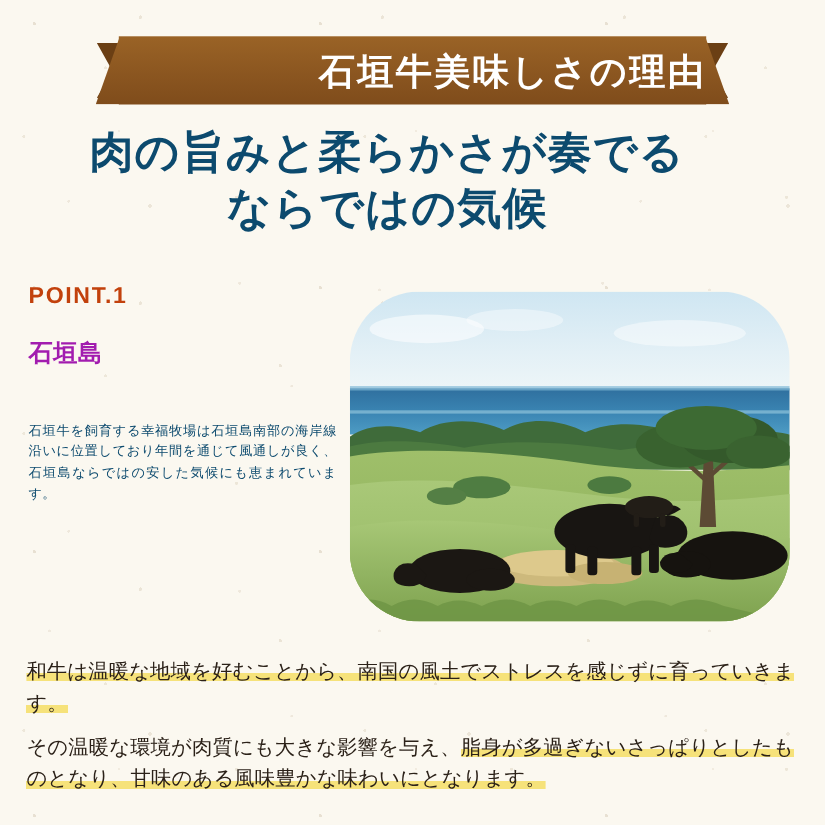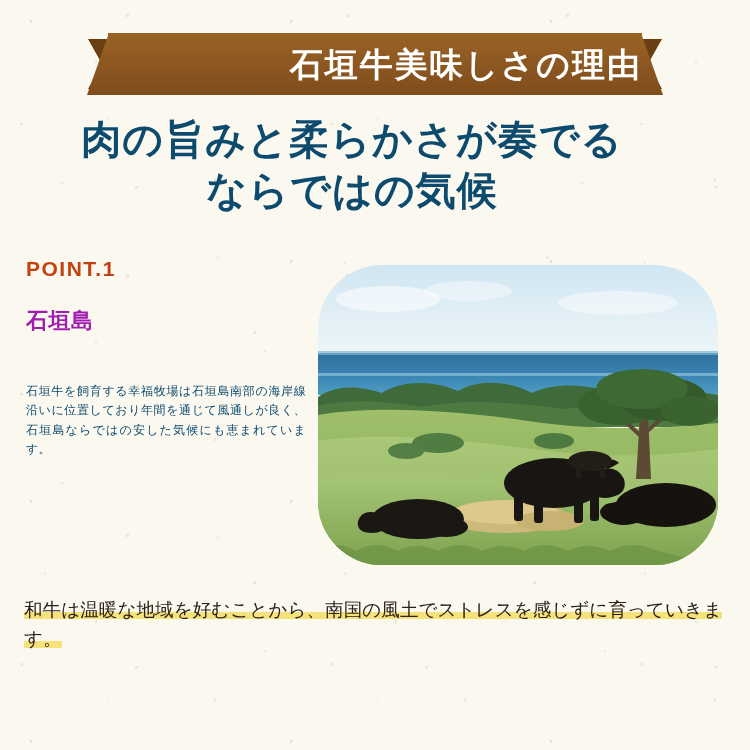--- a/index.html
+++ b/index.html
@@ -295,15 +295,16 @@
         <rect x="258" y="202" width="5" height="12" rx="2"></rect>
         <rect x="282" y="202" width="5" height="12" rx="2"></rect>
       </g>
 
       <path d="M0 286 q18 -12 38 0 q20 -12 42 0 q18 -10 40 0 q22 -12 44 0 q20 -10 42 0 q20 -12 44 0 q20 -10 42 0 q22 -12 48 0 L400 300 L0 300 Z" fill="#6f9545" opacity="0.85"></path>
     </svg>
   </div>
 
   <div class="bottom-text">
     <p><span class="hl">和牛は温暖な地域を好むことから、南国の風土でストレスを感じずに育っていきます。</span></p>
+    <p><span>その温暖な環境が肉質にも大きな影響を与え、</span><span class="hl">脂身が多過ぎないさっぱりとしたものとなり、甘味のある風味豊かな味わいにとなります。</span></p>
   </div>
 
 </div>
 
 </body></html>

